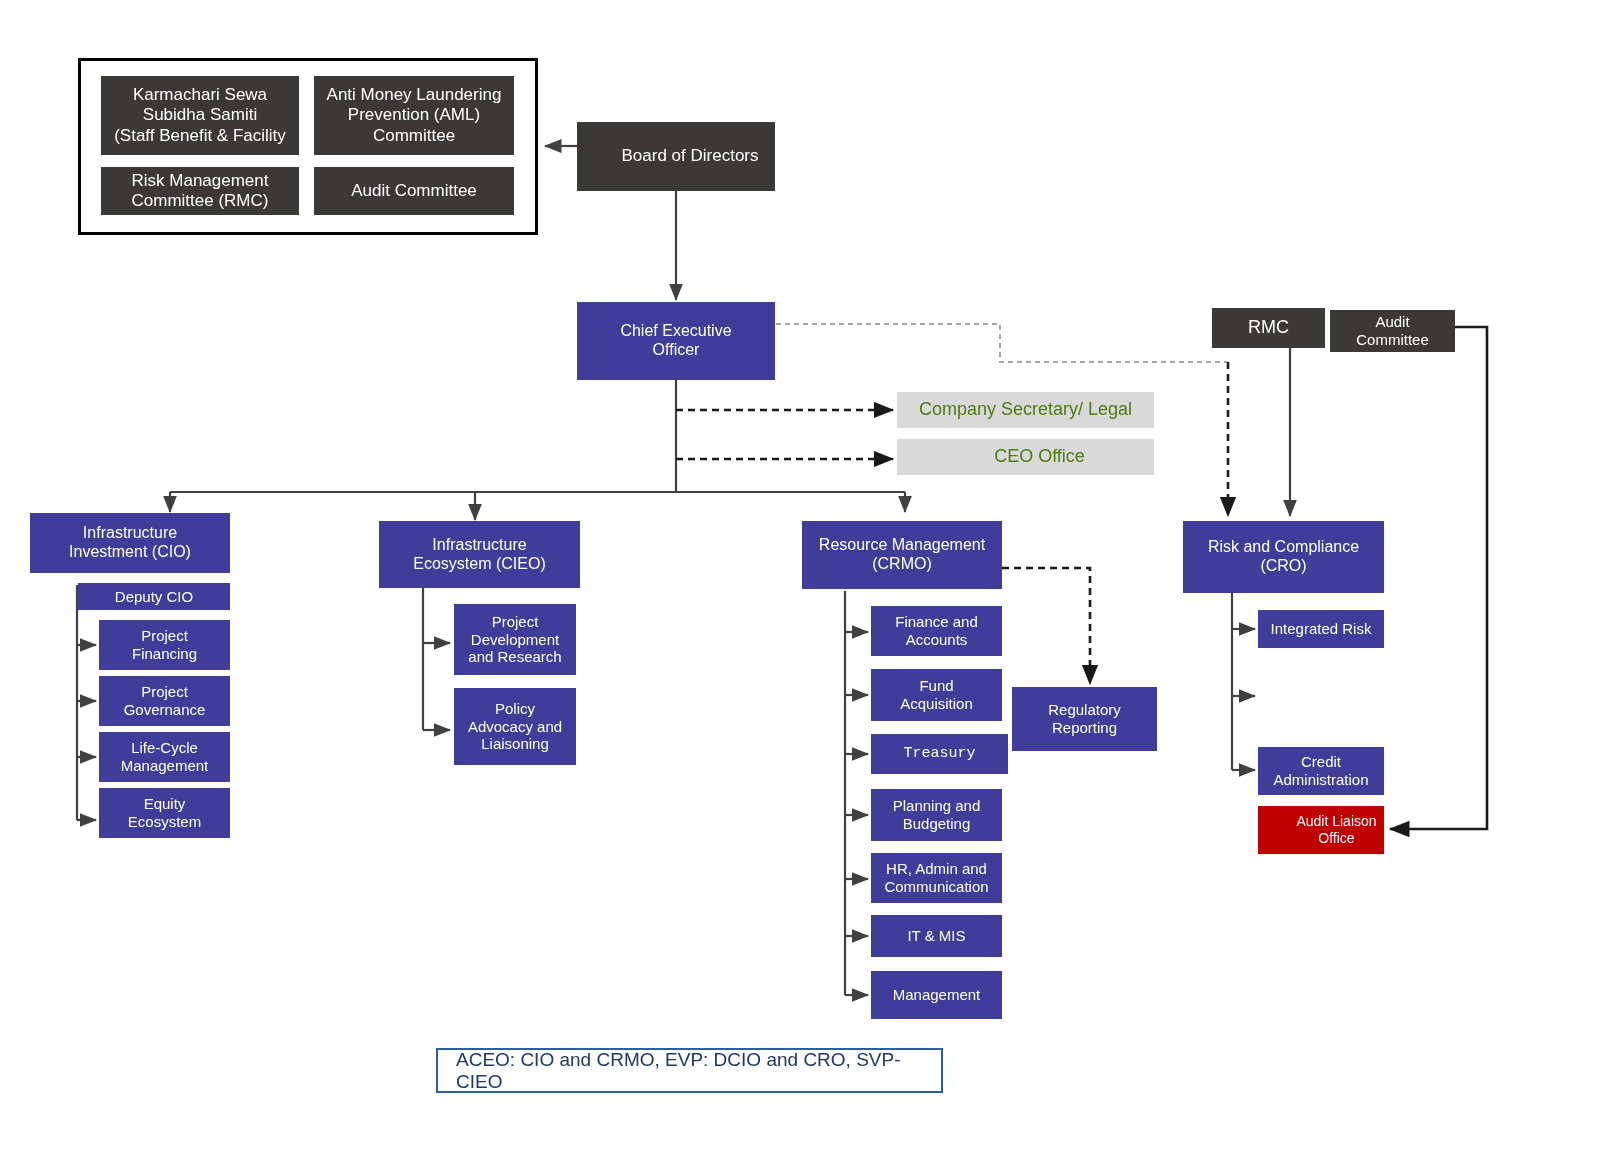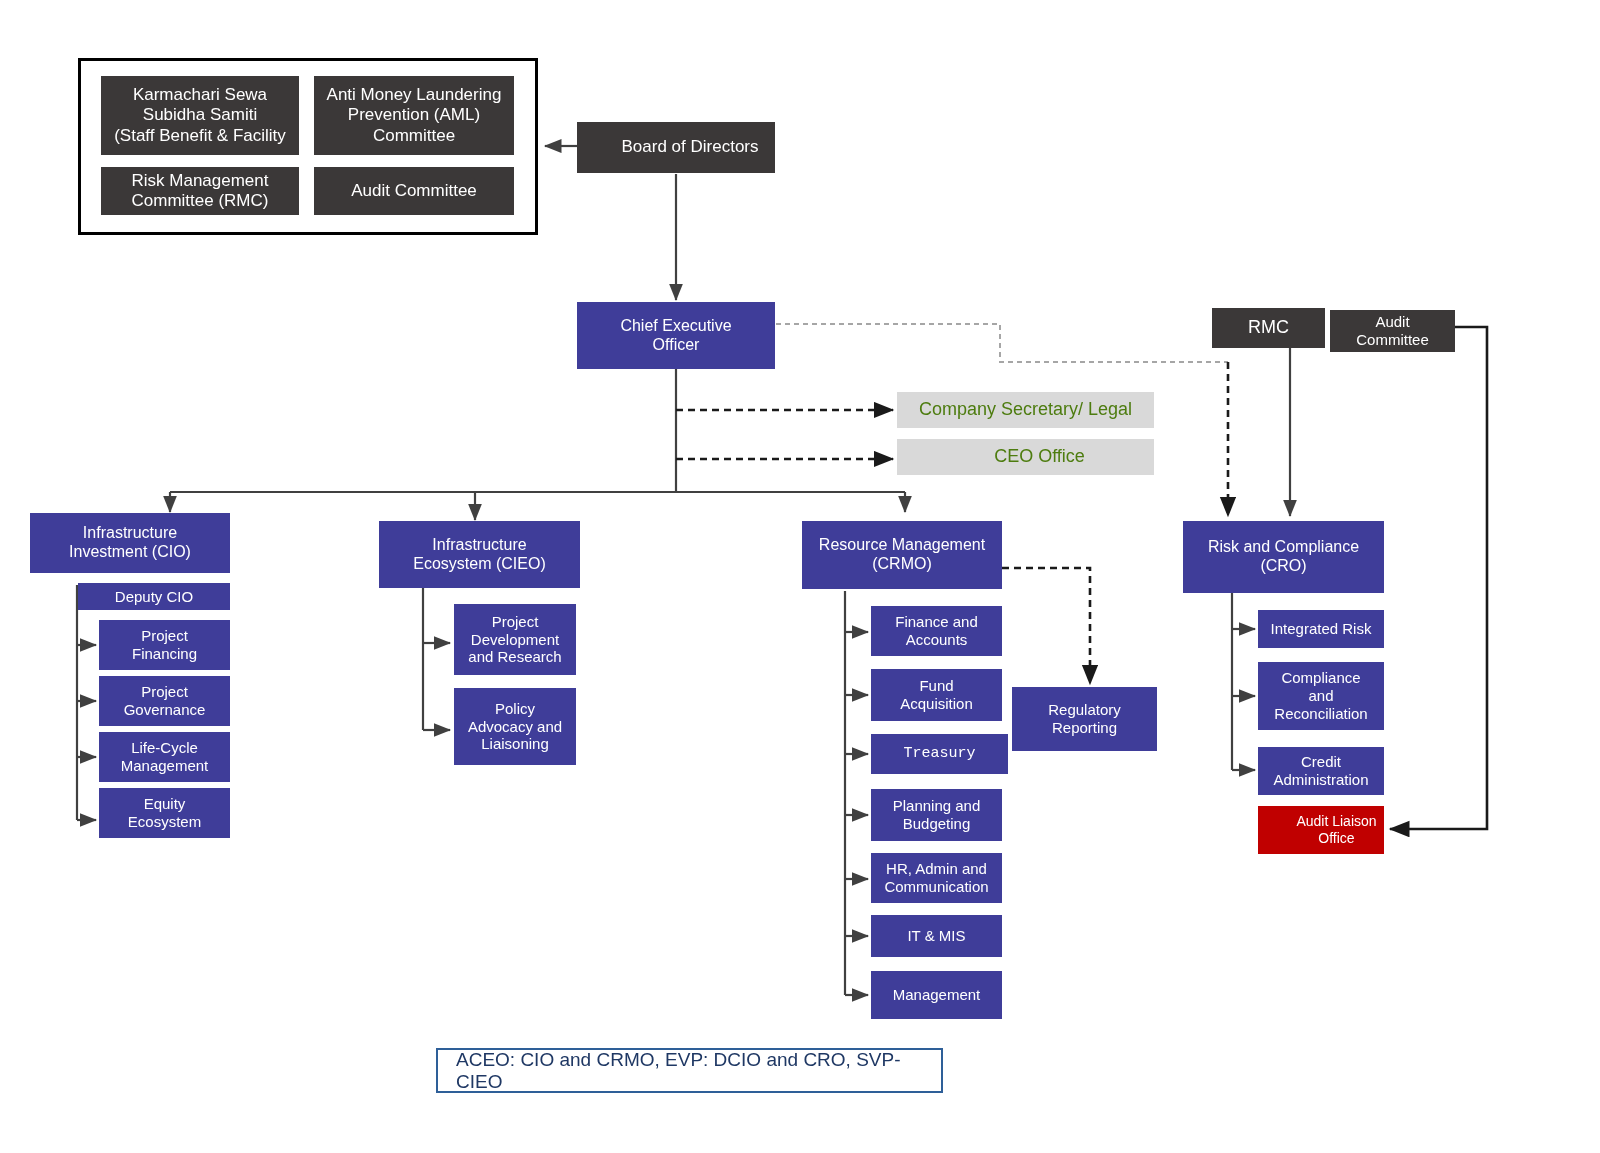--- a/index.html
+++ b/index.html
@@ -134,23 +134,23 @@
 
   <div class="box dark" style="left:314px; top:76px; width:200px; height:79px;">Anti Money Laundering
 Prevention (AML)
 Committee</div>
 
   <div class="box dark" style="left:101px; top:167px; width:198px; height:48px;">Risk Management
 Committee (RMC)</div>
 
   <div class="box dark" style="left:314px; top:167px; width:200px; height:48px;">Audit Committee</div>
 
-  <div class="box dark" style="left:577px; top:122px; width:198px; height:51px;padding-left:32px;">Board of Directors</div>
-
-  <div class="box blue-main" style="left:577px; top:302px; width:198px; height:67px;">Chief Executive
+  <div class="box dark" style="left:577px; top:122px; width:198px; height:69px;padding-left:32px;">Board of Directors</div>
+
+  <div class="box blue-main" style="left:577px; top:302px; width:198px; height:78px;">Chief Executive
 Officer</div>
 
   <div class="box grey" style="left:897px; top:392px; width:257px; height:36px;">Company Secretary/ Legal</div>
 
   <div class="box grey" style="left:897px; top:439px; width:257px; height:36px;padding-left:32px;">CEO Office</div>
 
   <div class="box dark" style="left:1212px; top:308px; width:113px; height:40px; font-size:18px;">RMC</div>
 
   <div class="box dark" style="left:1330px; top:310px; width:125px; height:42px; font-size:15px;">Audit
 Committee</div>
@@ -205,23 +205,20 @@
   <div class="box blue" style="left:871px; top:971px; width:131px; height:48px;">Management</div>
 
   <div class="box blue" style="left:1012px; top:687px; width:145px; height:64px;">Regulatory
 Reporting</div>
 
   <div class="box blue-main" style="left:1183px; top:521px; width:201px; height:72px;">Risk and Compliance
 (CRO)</div>
 
   <div class="box blue" style="left:1258px; top:610px; width:126px; height:38px;">Integrated Risk</div>
 
-  <div class="box blue" style="left:1258px; top:662px; width:126px; height:68px;">Compliance
-and
-Reconciliation</div>
 
   <div class="box blue" style="left:1258px; top:747px; width:126px; height:48px;">Credit
 Administration</div>
 
   <div class="box red" style="left:1258px; top:806px; width:126px; height:48px;">Audit Liaison
 Office</div>
 
   <div class="legend" style="left:436px; top:1048px; width:507px; height:45px;">ACEO: CIO and CRMO, EVP: DCIO and CRO, SVP-CIEO</div>
 
 </div>

